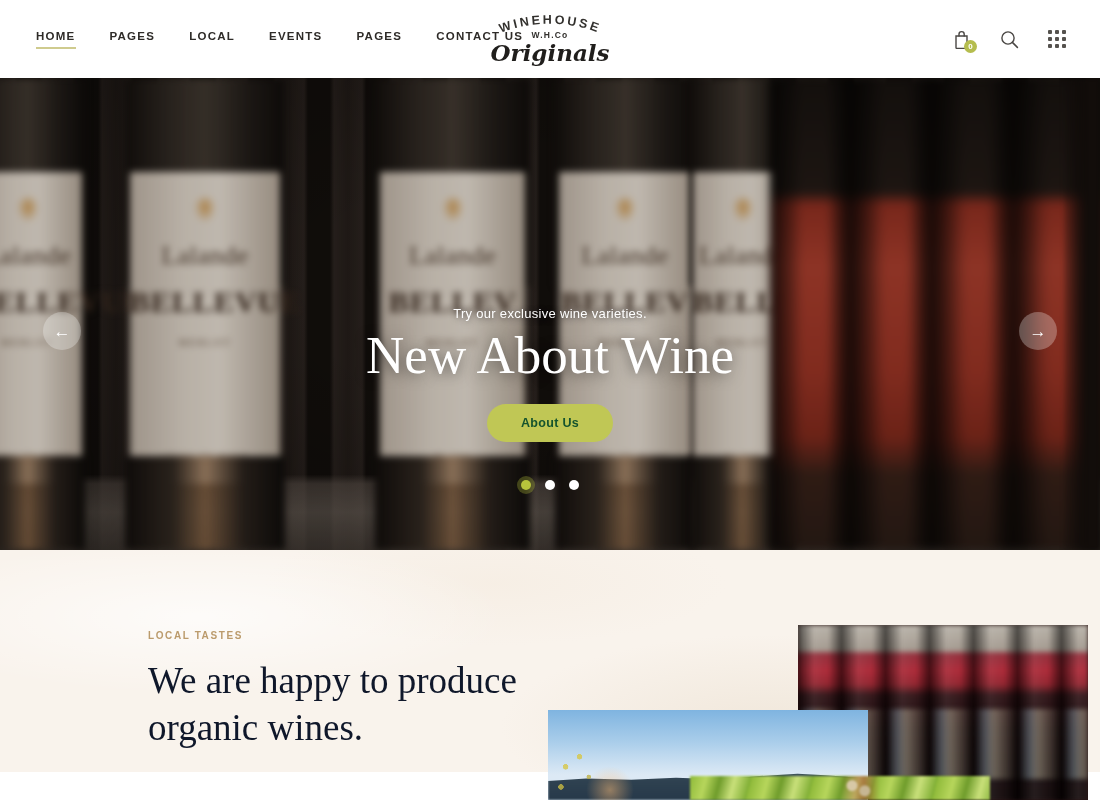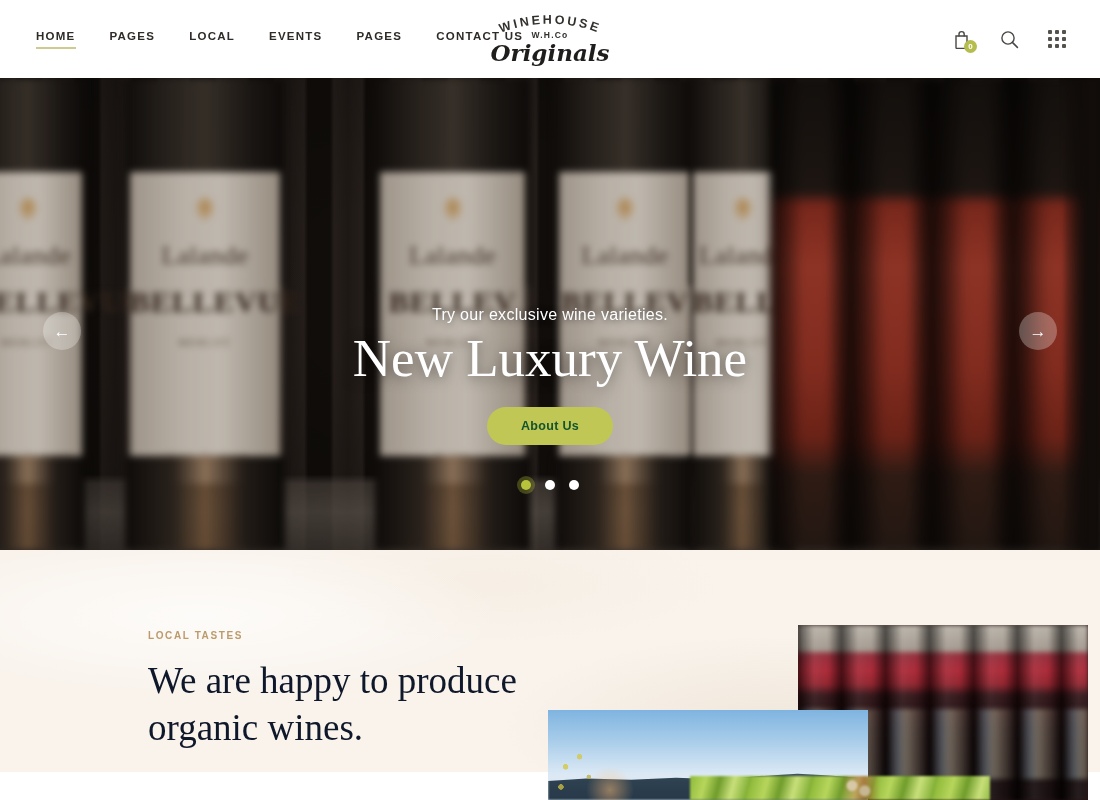--- a/index.html
+++ b/index.html
@@ -291,21 +291,21 @@
   
   .hero-copy {
     position: absolute;
     left: 0; right: 0;
     top: 228px;
     text-align: center;
     z-index: 6;
     color: #fff;
   }
   .hero-sub {
-    font-size: 16px;
+    font-size: 13px;
     letter-spacing: 0.3px;
     margin-bottom: 8px;
     text-shadow: 0 1px 6px rgba(0,0,0,0.55);
   }
   .hero-title {
     font-family: "Liberation Serif", serif;
     font-size: 53px;
     line-height: 1.0;
     font-weight: 400;
     letter-spacing: 0px;
@@ -642,21 +642,21 @@
       <div class="base"></div>
     </div>
 
     <div class="redzone"></div>
     <div class="hero-dark-edge"></div>
     <div class="hero-overlay"></div>
 
     <div class="hero-copy">
       <div class="hero-sub">Try our exclusive wine varieties.</div>
       <div class="hero-title">
-        <div>New Luxury Wine</div>
+        <div>New About Wine</div>
       </div>
       <button class="hero-btn">About Us</button>
     </div>
 
     <div class="arrow left">
       <span>←</span>
     </div>
     <div class="arrow right">
       <span>→</span>
     </div>

